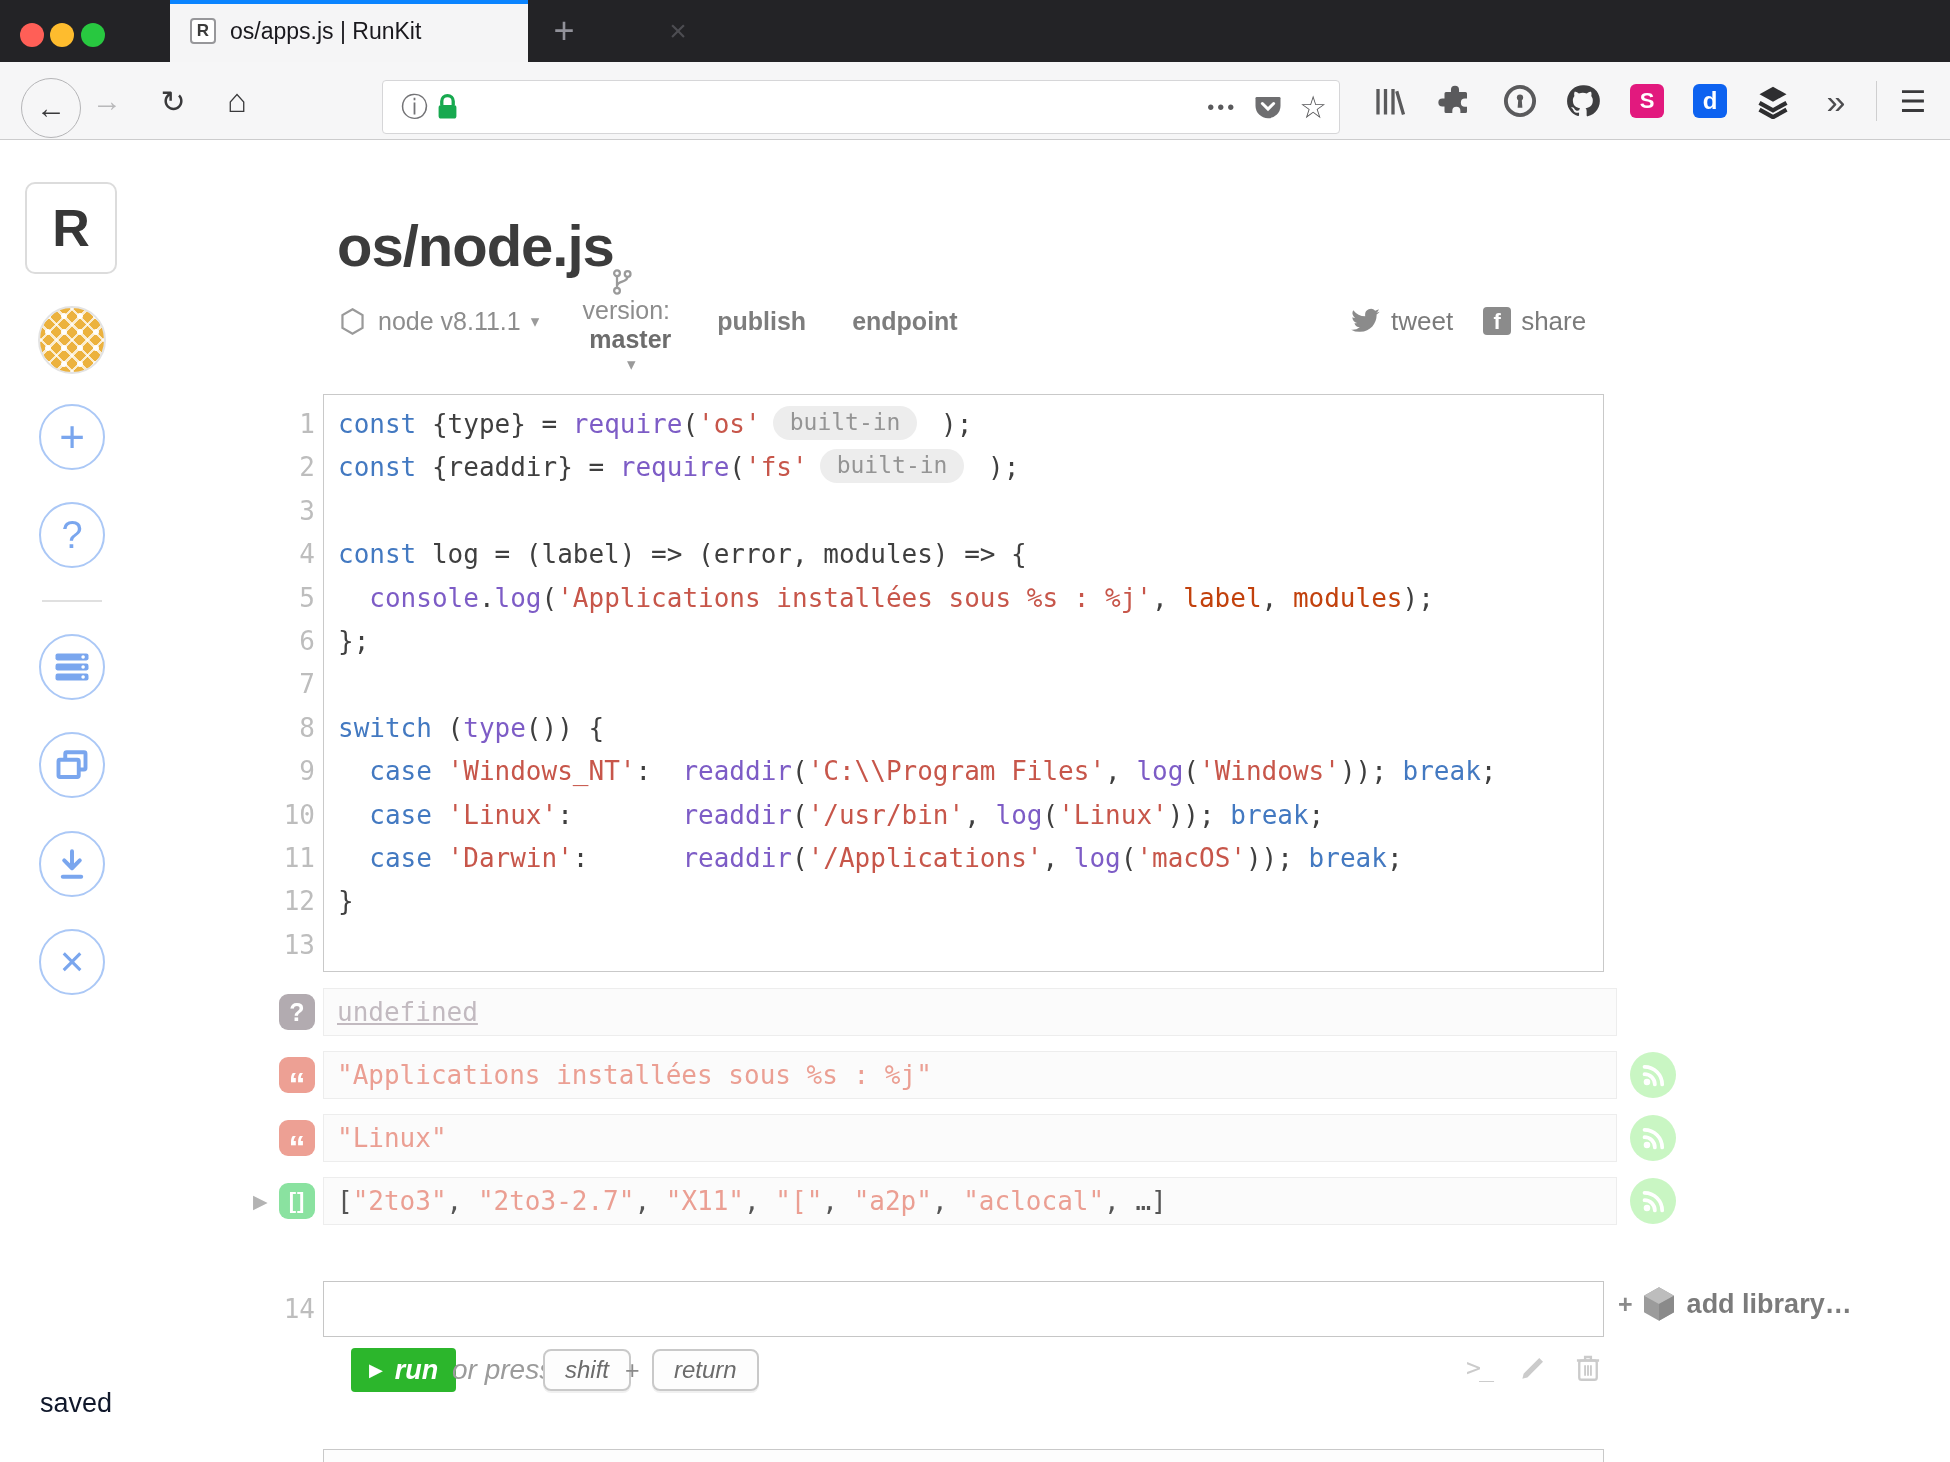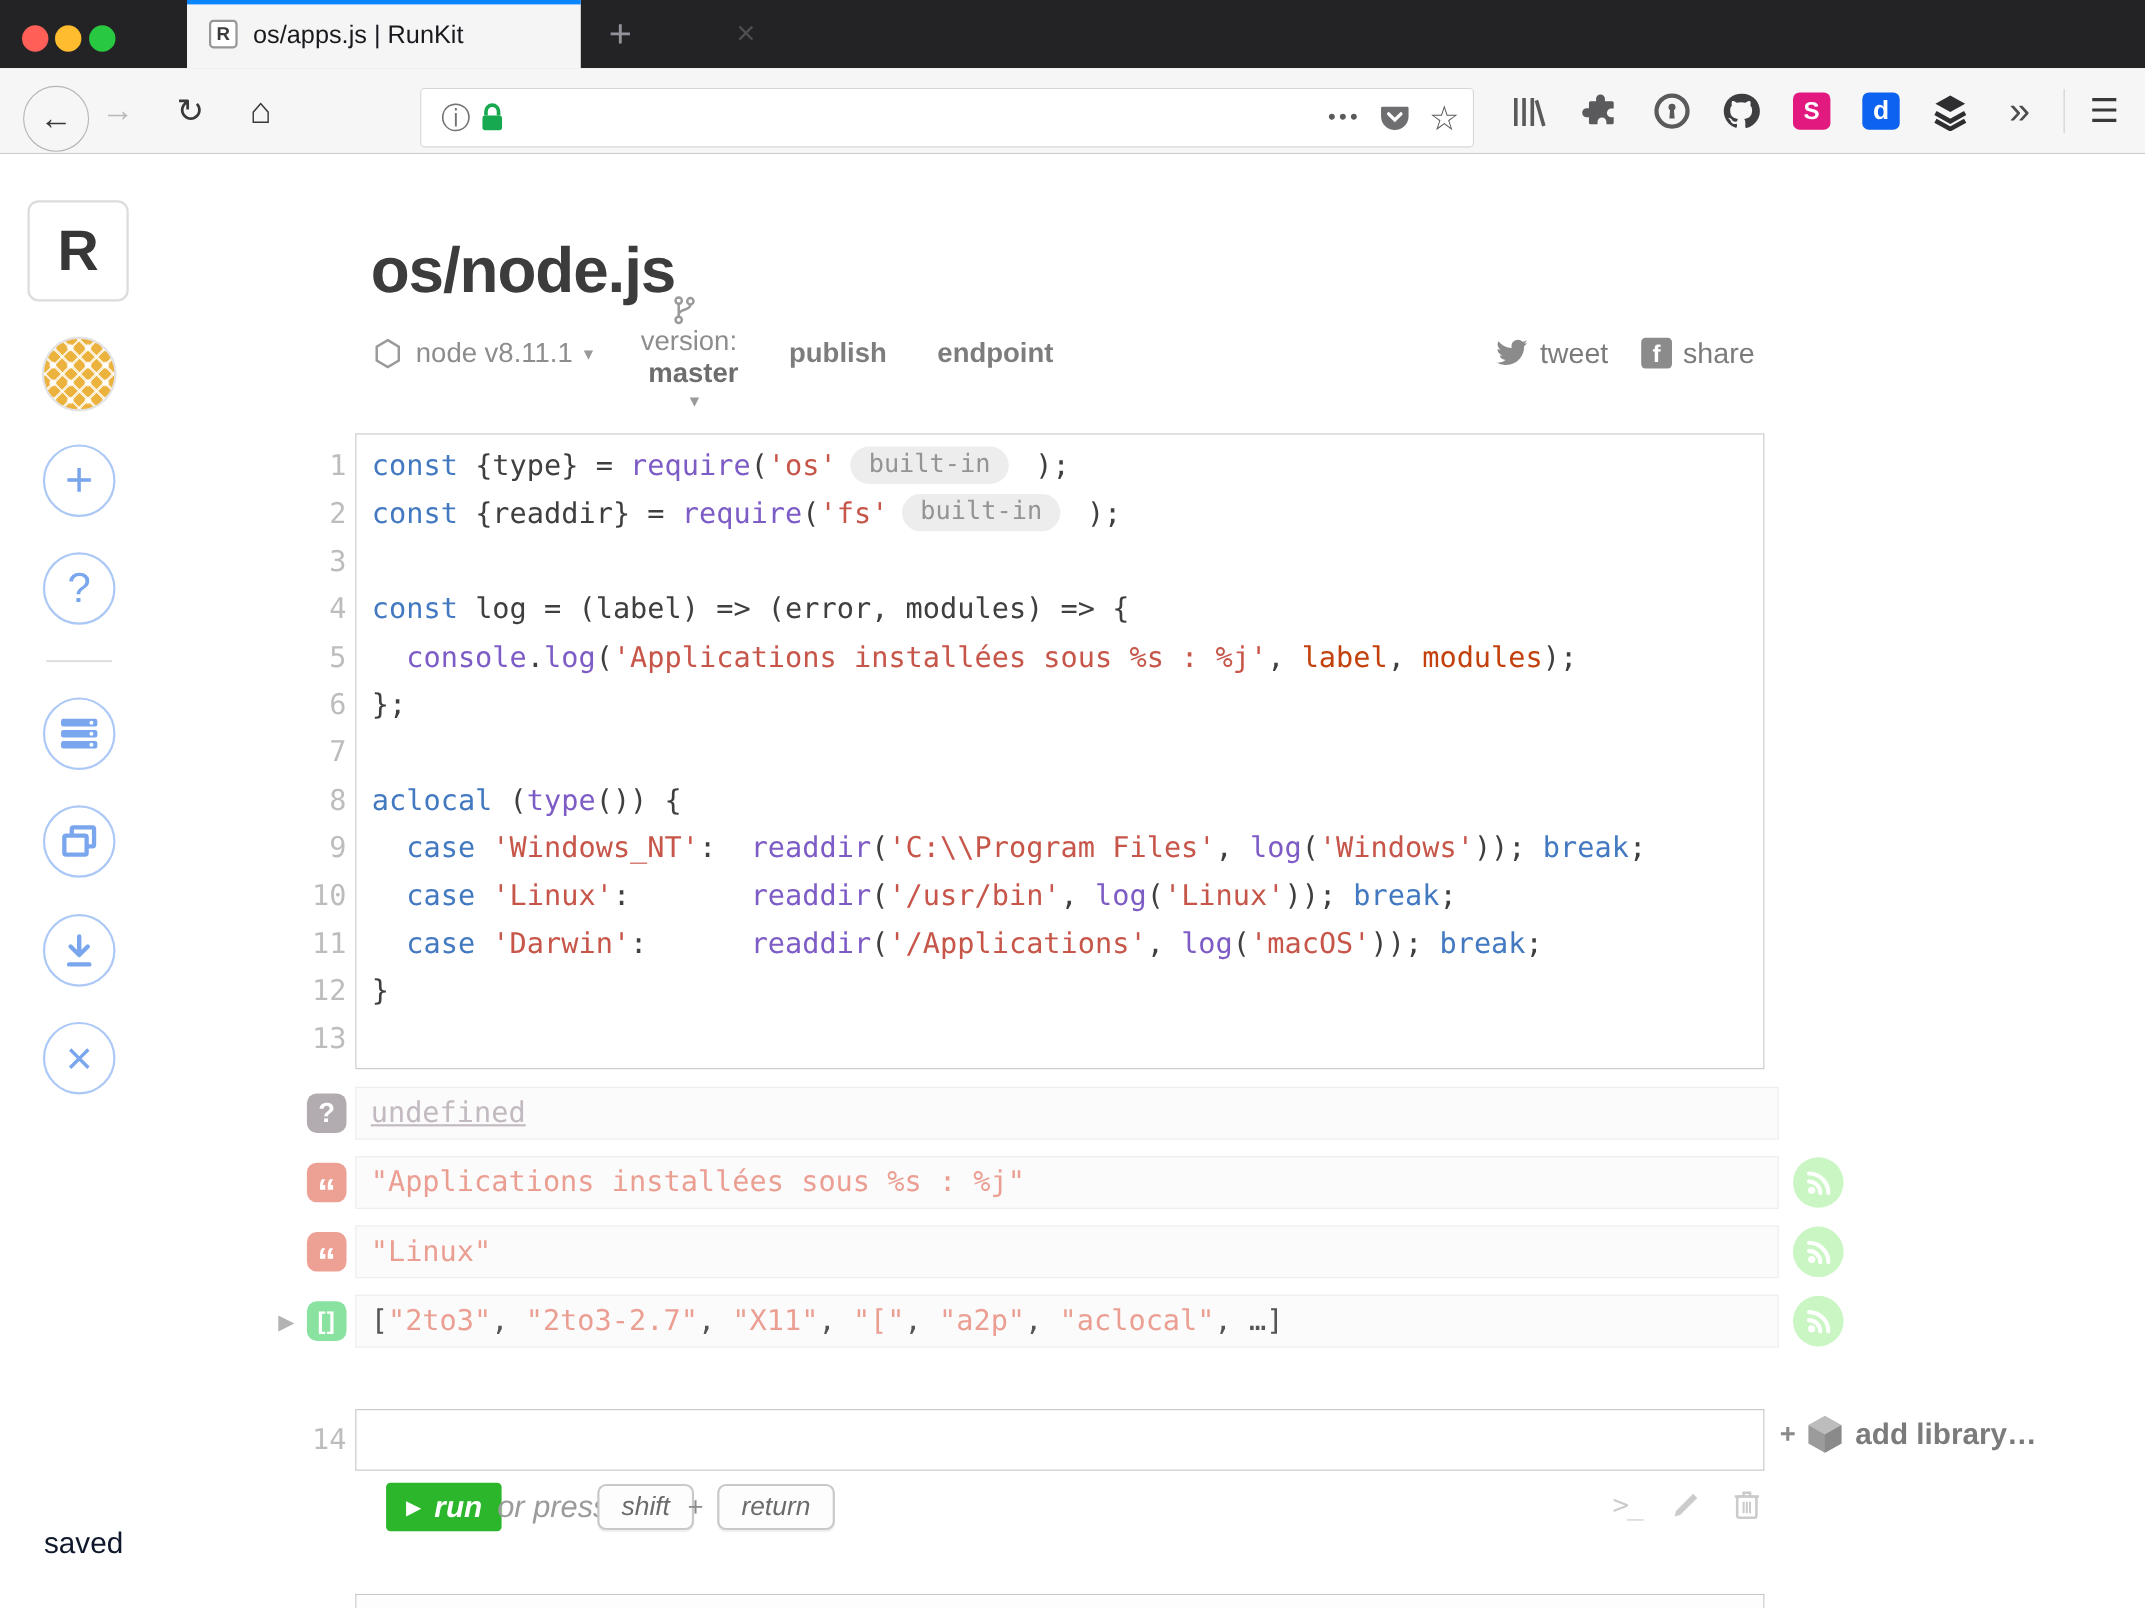--- a/index.html
+++ b/index.html
@@ -73,21 +73,21 @@
   
   .nb-title{left:337px;top:212px;font-size:58px;font-weight:700;color:#3c3c3c;letter-spacing:-1px;}
   .meta{left:339px;top:303px;height:36px;display:flex;align-items:center;font-size:25px;color:#8d8d8d;}
   .meta .caret{font-size:17px;color:#9a9a9a;margin-left:10px;}
   .m-node{margin-left:12px;}
   .m-group{display:flex;align-items:center;flex-direction:column;}
   .g-version{margin-left:42px;}
   .m-master{font-weight:700;color:#6d6d6d;margin-left:8px;}
   .m-publish{margin-left:46px;font-weight:700;color:#7d7d7d;}
   .m-endpoint{margin-left:46px;font-weight:700;color:#7d7d7d;}
-  .meta-right{left:1350px;top:303px;width:254px;height:36px;display:flex;align-items:center;justify-content:center;
+  .meta-right{left:1350px;top:303px;width:254px;height:36px;display:flex;align-items:center;justify-content:flex-start;
     font-size:26px;color:#7b7b7b;}
   .fb-badge{width:28px;height:28px;border-radius:4px;background:#8b8b8b;color:#fff;font-weight:bold;font-size:22px;
     display:flex;align-items:flex-end;justify-content:center;line-height:26px;margin:0 10px 0 30px;}
   .tw-label{margin-left:10px;}
 
   
   .editor{left:323px;top:394px;width:1281px;height:578px;border:1px solid #c9c9c9;background:#fff;box-sizing:border-box;}
   .editor-gutter{left:225px;top:403px;width:90px;text-align:right;
     font-family:"DejaVu Sans Mono",monospace;font-size:26px;color:#bdbdbd;}
   .gut-line{height:43.4px;line-height:43.4px;}
@@ -320,21 +320,21 @@
     <div class="gut-line">13</div>
   </div>
 <div class="abs code-lines">
     <div class="code-line"><span class="tok-k">const</span><span class="tok-p"> {type} = </span><span class="tok-f">require</span><span class="tok-p">(</span><span class="tok-s">'os'</span><span class="tok-pill">built-in</span><span class="tok-p"> );</span></div>
     <div class="code-line"><span class="tok-k">const</span><span class="tok-p"> {readdir} = </span><span class="tok-f">require</span><span class="tok-p">(</span><span class="tok-s">'fs'</span><span class="tok-pill">built-in</span><span class="tok-p"> );</span></div>
     <div class="code-line"></div>
     <div class="code-line"><span class="tok-k">const</span><span class="tok-p"> log = (label) =&gt; (error, modules) =&gt; {</span></div>
     <div class="code-line"><span class="tok-p">  </span><span class="tok-f">console</span><span class="tok-p">.</span><span class="tok-f">log</span><span class="tok-p">(</span><span class="tok-s">'Applications installées sous %s : %j'</span><span class="tok-p">, </span><span class="tok-v">label</span><span class="tok-p">, </span><span class="tok-v">modules</span><span class="tok-p">);</span></div>
     <div class="code-line"><span class="tok-p">};</span></div>
     <div class="code-line"></div>
-    <div class="code-line"><span class="tok-k">aclocal</span><span class="tok-p"> (</span><span class="tok-f">type</span><span class="tok-p">()) {</span></div>
+    <div class="code-line"><span class="tok-k">switch</span><span class="tok-p"> (</span><span class="tok-f">type</span><span class="tok-p">()) {</span></div>
     <div class="code-line"><span class="tok-p">  </span><span class="tok-k">case</span><span class="tok-p"> </span><span class="tok-s">'Windows_NT'</span><span class="tok-p">:  </span><span class="tok-f">readdir</span><span class="tok-p">(</span><span class="tok-s">'C:\\Program Files'</span><span class="tok-p">, </span><span class="tok-f">log</span><span class="tok-p">(</span><span class="tok-s">'Windows'</span><span class="tok-p">)); </span><span class="tok-k">break</span><span class="tok-p">;</span></div>
     <div class="code-line"><span class="tok-p">  </span><span class="tok-k">case</span><span class="tok-p"> </span><span class="tok-s">'Linux'</span><span class="tok-p">:       </span><span class="tok-f">readdir</span><span class="tok-p">(</span><span class="tok-s">'/usr/bin'</span><span class="tok-p">, </span><span class="tok-f">log</span><span class="tok-p">(</span><span class="tok-s">'Linux'</span><span class="tok-p">)); </span><span class="tok-k">break</span><span class="tok-p">;</span></div>
     <div class="code-line"><span class="tok-p">  </span><span class="tok-k">case</span><span class="tok-p"> </span><span class="tok-s">'Darwin'</span><span class="tok-p">:      </span><span class="tok-f">readdir</span><span class="tok-p">(</span><span class="tok-s">'/Applications'</span><span class="tok-p">, </span><span class="tok-f">log</span><span class="tok-p">(</span><span class="tok-s">'macOS'</span><span class="tok-p">)); </span><span class="tok-k">break</span><span class="tok-p">;</span></div>
     <div class="code-line"><span class="tok-p">}</span></div>
     <div class="code-line"></div>
   </div>
 
 <div class="abs outputs">
     <div class="out-row">
       <span class="out-badge badge-undefined">

